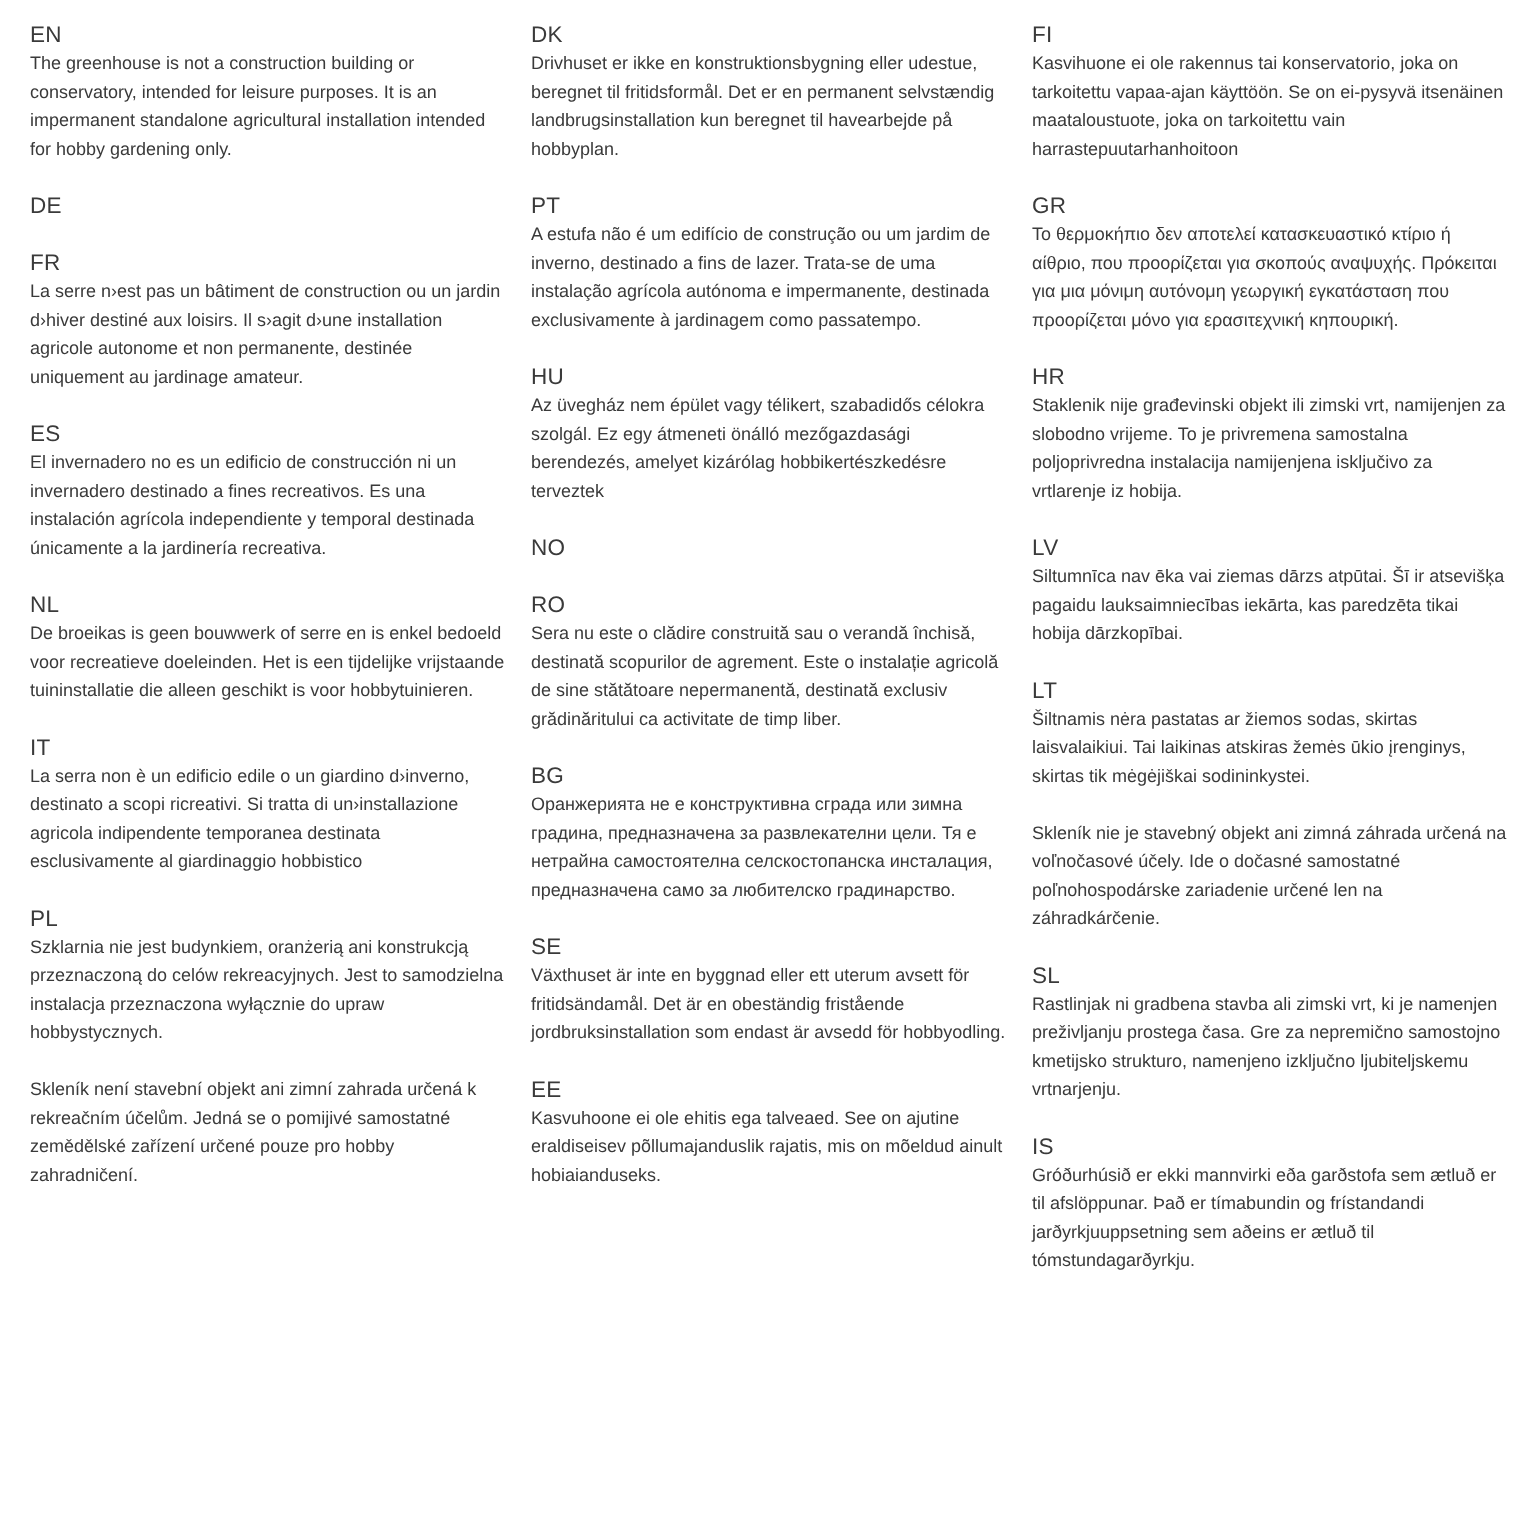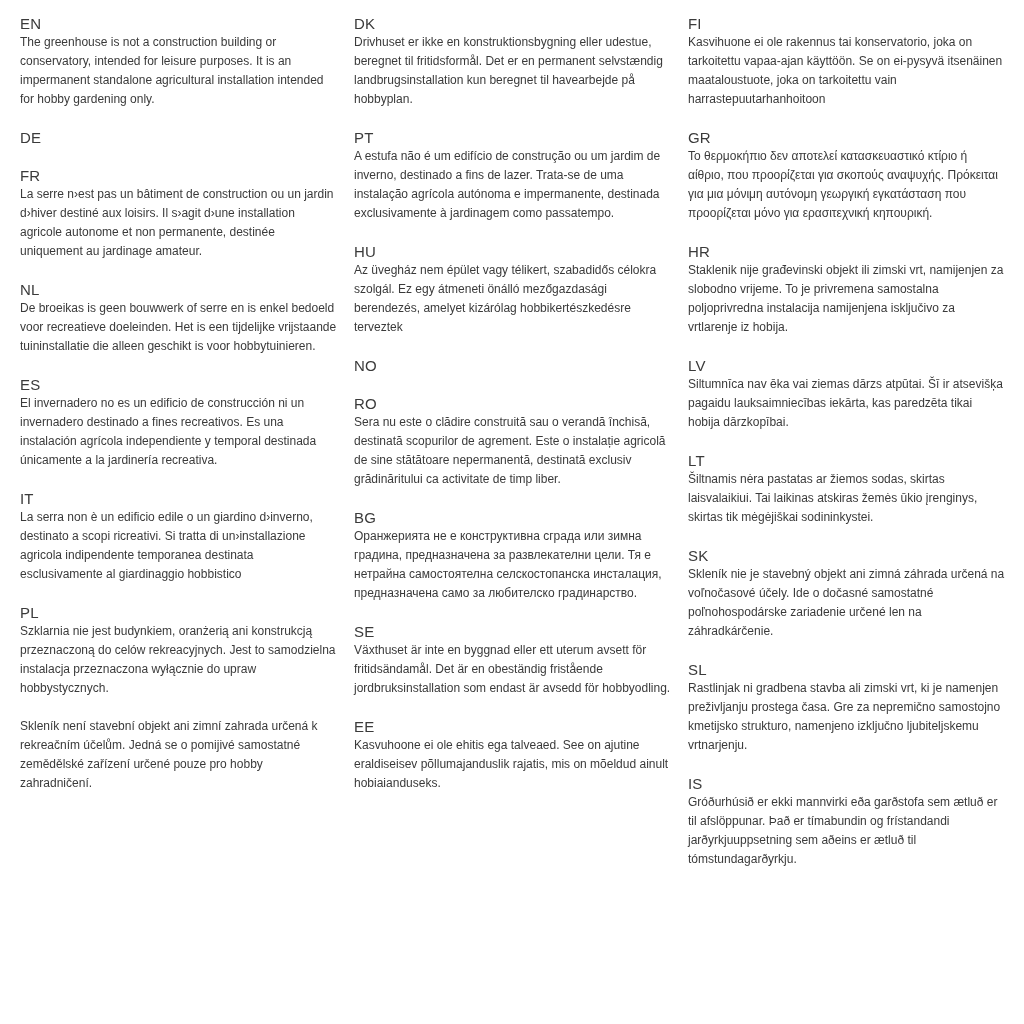--- a/index.html
+++ b/index.html
@@ -52,26 +52,26 @@
       <p class="text">The greenhouse is not a construction building or conservatory, intended for leisure purposes. It is an impermanent standalone agricultural installation intended for hobby gardening only.</p>
     </section>
     <section class="block">
       <div class="code">DE</div>
     </section>
     <section class="block">
       <div class="code">FR</div>
       <p class="text">La serre n›est pas un bâtiment de construction ou un jardin d›hiver destiné aux loisirs. Il s›agit d›une installation agricole autonome et non permanente, destinée uniquement au jardinage amateur.</p>
     </section>
     <section class="block">
+      <div class="code">ES</div>
+      <p class="text">El invernadero no es un edificio de construcción ni un invernadero destinado a fines recreativos. Es una instalación agrícola independiente y temporal destinada únicamente a la jardinería recreativa.</p>
+    </section>
+    <section class="block">
       <div class="code">NL</div>
       <p class="text">De broeikas is geen bouwwerk of serre en is enkel bedoeld voor recreatieve doeleinden. Het is een tijdelijke vrijstaande tuininstallatie die alleen geschikt is voor hobbytuinieren.</p>
-    </section>
-    <section class="block">
-      <div class="code">ES</div>
-      <p class="text">El invernadero no es un edificio de construcción ni un invernadero destinado a fines recreativos. Es una instalación agrícola independiente y temporal destinada únicamente a la jardinería recreativa.</p>
     </section>
     <section class="block">
       <div class="code">IT</div>
       <p class="text">La serra non è un edificio edile o un giardino d›inverno, destinato a scopi ricreativi. Si tratta di un›installazione agricola indipendente temporanea destinata esclusivamente al giardinaggio hobbistico</p>
     </section>
     <section class="block">
       <div class="code">PL</div>
       <p class="text">Szklarnia nie jest budynkiem, oranżerią ani konstrukcją przeznaczoną do celów rekreacyjnych. Jest to samodzielna instalacja przeznaczona wyłącznie do upraw hobbystycznych.</p>
     </section>
     <section class="block">
@@ -128,21 +128,20 @@
     </section>
     <section class="block">
       <div class="code">LV</div>
       <p class="text">Siltumnīca nav ēka vai ziemas dārzs atpūtai. Šī ir atsevišķa pagaidu lauksaimniecības iekārta, kas paredzēta tikai hobija dārzkopībai.</p>
     </section>
     <section class="block">
       <div class="code">LT</div>
       <p class="text">Šiltnamis nėra pastatas ar žiemos sodas, skirtas laisvalaikiui. Tai laikinas atskiras žemės ūkio įrenginys, skirtas tik mėgėjiškai sodininkystei.</p>
     </section>
     <section class="block">
-      <div class="code">SK</div>
       <p class="text">Skleník nie je stavebný objekt ani zimná záhrada určená na voľnočasové účely. Ide o dočasné samostatné poľnohospodárske zariadenie určené len na záhradkárčenie.</p>
     </section>
     <section class="block">
       <div class="code">SL</div>
       <p class="text">Rastlinjak ni gradbena stavba ali zimski vrt, ki je namenjen preživljanju prostega časa. Gre za nepremično samostojno kmetijsko strukturo, namenjeno izključno ljubiteljskemu vrtnarjenju.</p>
     </section>
     <section class="block">
       <div class="code">IS</div>
       <p class="text">Gróðurhúsið er ekki mannvirki eða garðstofa sem ætluð er til afslöppunar. Það er tímabundin og frístandandi jarðyrkjuuppsetning sem aðeins er ætluð til tómstundagarðyrkju.</p>
     </section>

